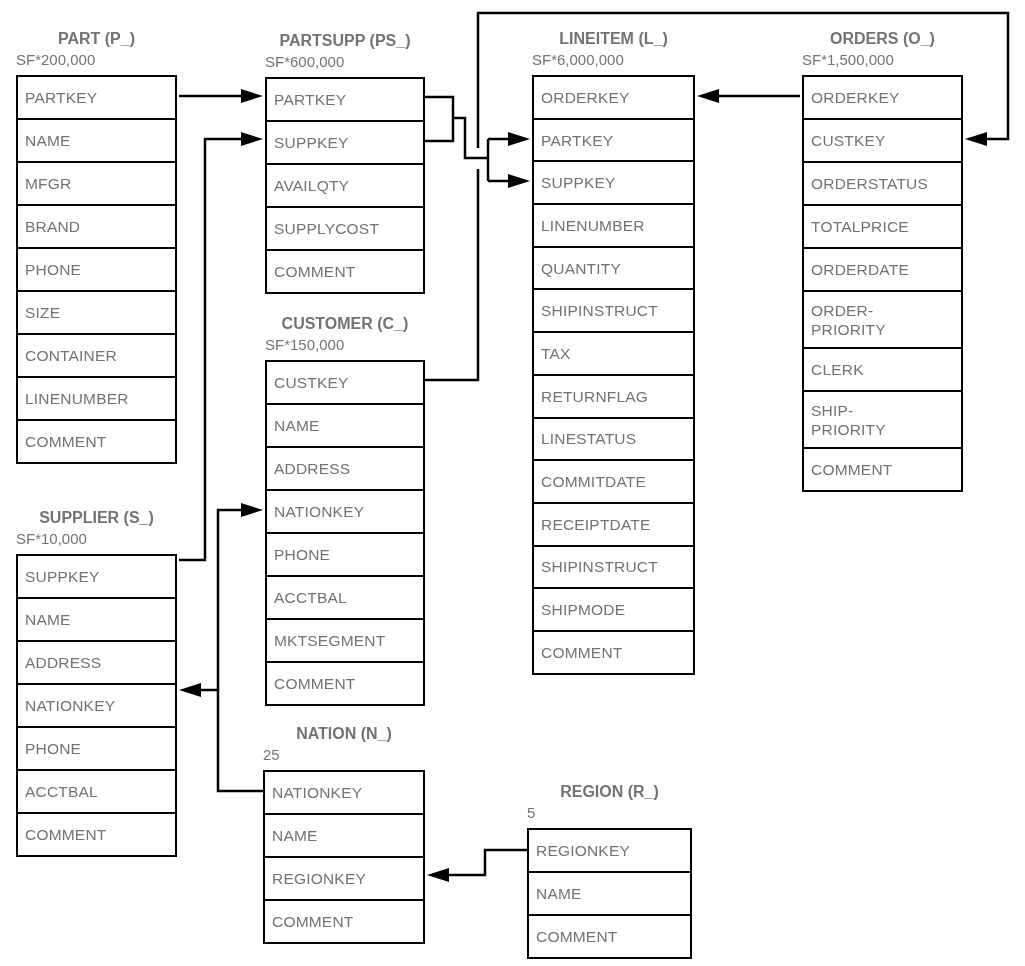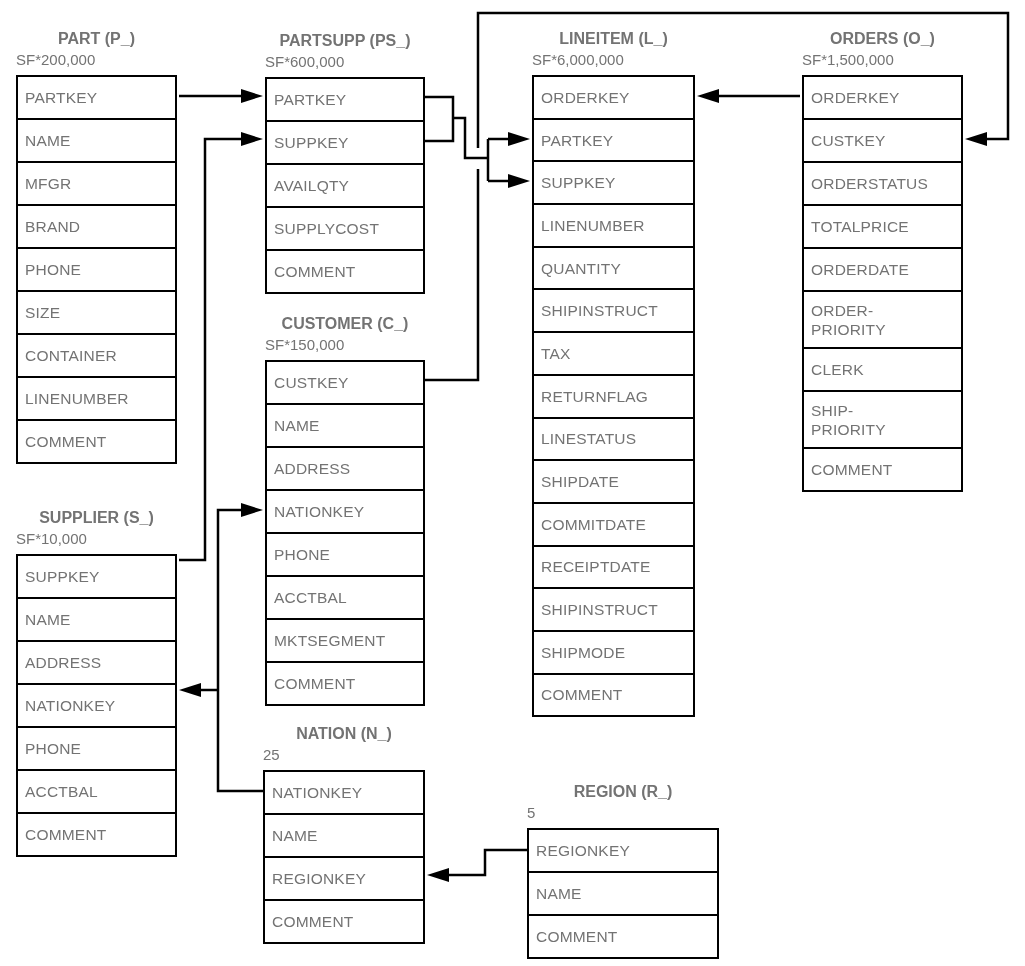--- a/index.html
+++ b/index.html
@@ -94,21 +94,20 @@
     <div class="box lineitem">
       <div class="row">ORDERKEY</div>
       <div class="row">PARTKEY</div>
       <div class="row">SUPPKEY</div>
       <div class="row">LINENUMBER</div>
       <div class="row">QUANTITY</div>
       <div class="row">SHIPINSTRUCT</div>
       <div class="row">TAX</div>
       <div class="row">RETURNFLAG</div>
       <div class="row">LINESTATUS</div>
-      <div class="row">SHIPDATE</div>
       <div class="row">COMMITDATE</div>
       <div class="row">RECEIPTDATE</div>
       <div class="row">SHIPINSTRUCT</div>
       <div class="row">SHIPMODE</div>
       <div class="row">COMMENT</div>
     </div>
   </div>
 
   <div class="tbl" style="left:802px;top:28px;width:161px">
     <div class="title">ORDERS (O_)</div>
@@ -161,21 +160,21 @@
     <div class="title">NATION (N_)</div>
     <div class="sub">25</div>
     <div class="box">
       <div class="row">NATIONKEY</div>
       <div class="row">NAME</div>
       <div class="row">REGIONKEY</div>
       <div class="row">COMMENT</div>
     </div>
   </div>
 
-  <div class="tbl" style="left:527px;top:781px;width:192px">
+  <div class="tbl" style="left:527px;top:781px;width:165px">
     <div class="title">REGION (R_)</div>
     <div class="sub">5</div>
     <div class="box">
       <div class="row">REGIONKEY</div>
       <div class="row">NAME</div>
       <div class="row">COMMENT</div>
     </div>
   </div>
 
   <svg id="wires" width="1025" height="966" viewBox="0 0 1025 966">

